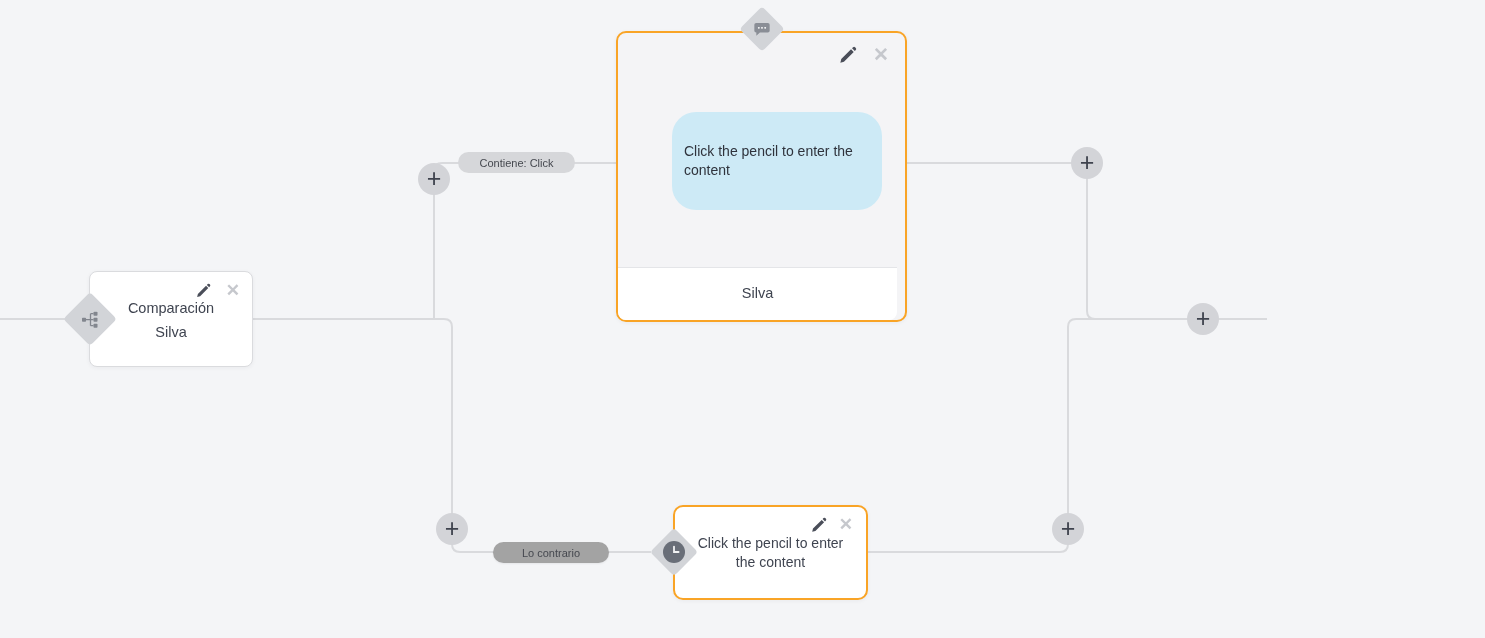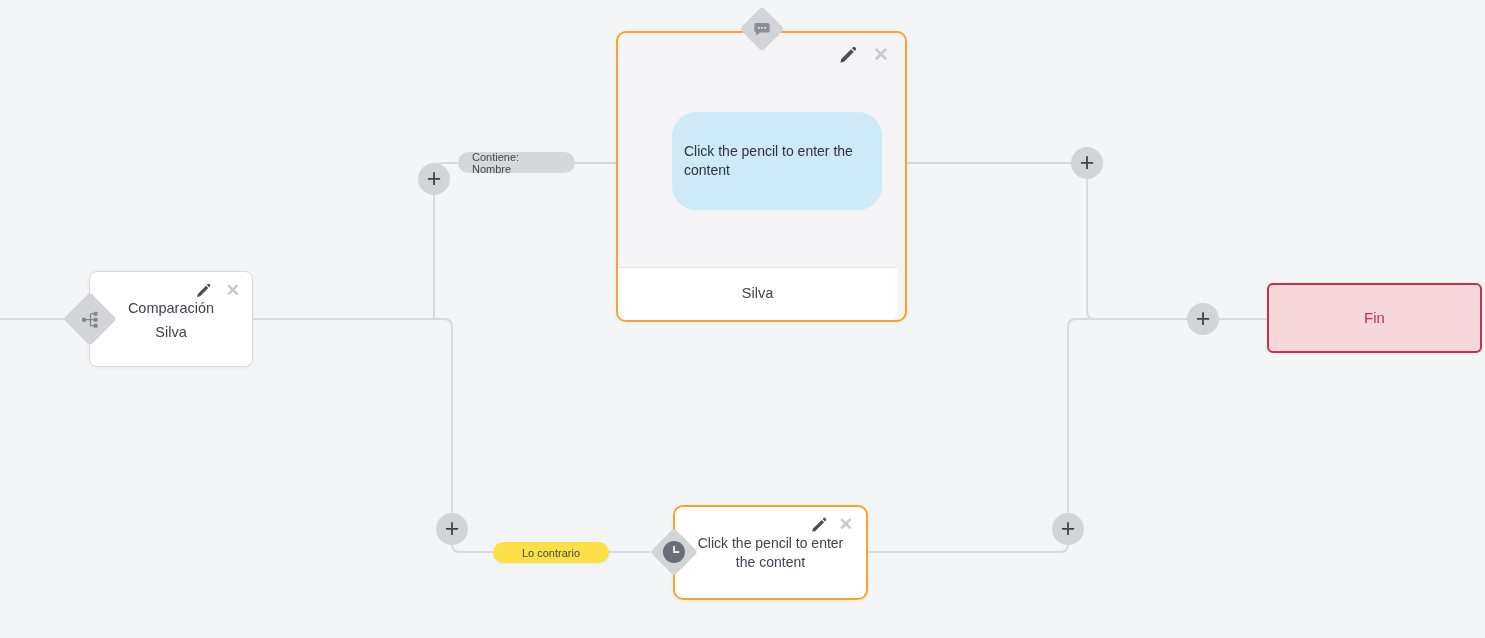--- a/index.html
+++ b/index.html
@@ -72,21 +72,21 @@
   }
   #end-node .node-text{color:#c23350;font-size:15px;}
 
   
   .edge-pill{
     position:absolute;height:21px;border-radius:11px;display:flex;
     align-items:center;justify-content:center;font-size:11px;color:#45484f;
     z-index:2;cursor:pointer;box-sizing:border-box;padding:0 14px;
   }
   #pill-true{left:458px;top:152px;width:117px;background:#d6d7da;}
-  #pill-false{left:493px;top:542px;width:116px;background:#fde047;
+  #pill-false{left:493px;top:542px;width:116px;background:#a3a3a3;
     box-shadow:0 1px 2px rgba(40,44,56,.07);}
 
   
   .plus-btn{
     position:absolute;width:32px;height:32px;border-radius:50%;
     background:#d3d4d8;color:#3f434e;display:flex;align-items:center;
     justify-content:center;font-size:25px;font-weight:400;line-height:1;
     z-index:2;cursor:pointer;user-select:none;padding-bottom:2px;
     box-sizing:border-box;
   }
@@ -108,21 +108,21 @@
 <div id="canvas">
 
   <svg class="wires" width="1485" height="638">
     <path class="wire" d="M0 319 H72"></path>
     <path class="wire" d="M253 319 H444 Q452 319 452 327 V544 Q452 552 460 552 H651"></path>
     <path class="wire" d="M616 163 H442 Q434 163 434 171 V319"></path>
     <path class="wire" d="M907 163 H1087 V311 Q1087 319 1095 319 H1267"></path>
     <path class="wire" d="M868 552 H1060 Q1068 552 1068 544 V327 Q1068 319 1076 319 H1267"></path>
   </svg>
 
-  <div class="edge-pill" id="pill-true">Contiene: Nombre</div>
+  <div class="edge-pill" id="pill-true">Contiene: Click</div>
   <div class="edge-pill" id="pill-false">Lo contrario</div>
 
   <div class="plus-btn" style="left:418px;top:163px;">
       <span>+</span>
     </div>
   <div class="plus-btn" style="left:436px;top:513px;">
       <span>+</span>
     </div>
   <div class="plus-btn" style="left:1071px;top:147px;">
       <span>+</span>
@@ -173,23 +173,20 @@
           <path fill="#4a4e59" d="M2 11.6 L10.7 2.9 l2.4 2.4 L4.4 14 l-3.2.8.8-3.2z M11.6 2 l.9-.9 a1.3 1.3 0 0 1 1.8 0 l.6.6 a1.3 1.3 0 0 1 0 1.8 l-.9.9 z"></path>
         </svg>
       </span>
       <span class="close-btn">✕</span>
     </div>
     <div class="body">
       <span class="node-text">Click the pencil to enter the content</span>
     </div>
   </div>
 
-  <div class="node" id="end-node">
-    <span class="node-text">Fin</span>
-  </div>
 
   <div class="diamond" id="condition-diamond">
     <span class="icon-wrap">
       <svg width="17" height="17" viewBox="0 0 17 17">
         <g stroke="#82868e" stroke-width="1.3" fill="none">
           <path d="M4 8.5 H9 M9 2.5 V14.5 M9 2.5 H12 M9 8.5 H12 M9 14.5 H12"></path>
         </g>
         <g fill="#82868e">
           <rect x="0.5" y="6.5" width="4" height="4" rx="0.8"></rect>
           <rect x="12" y="0.5" width="4" height="4" rx="0.8"></rect>

